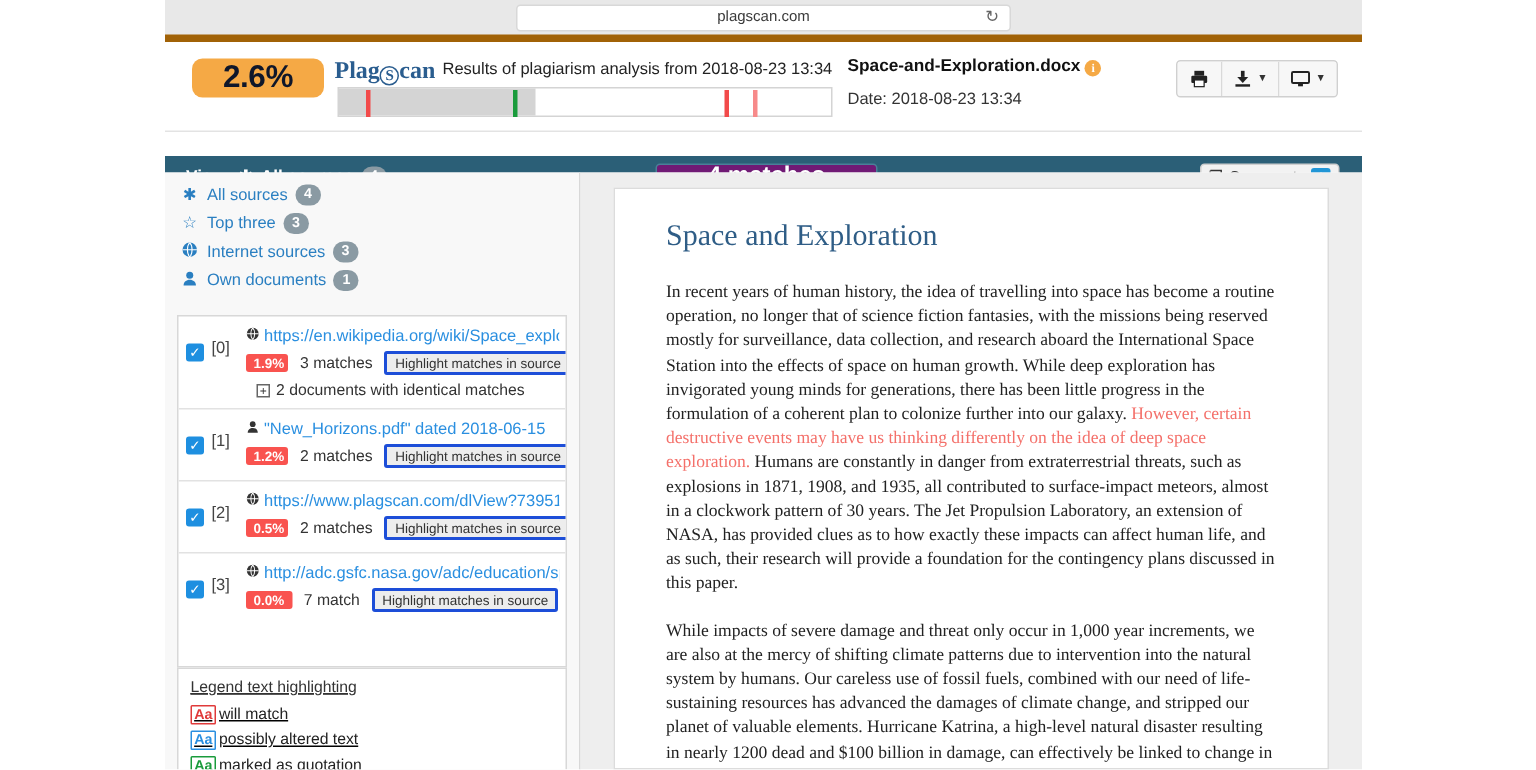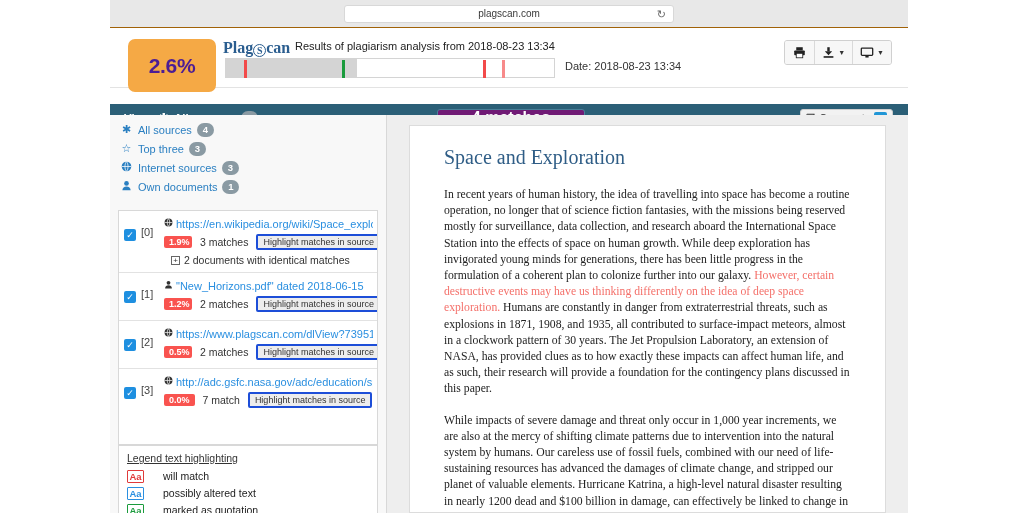--- a/index.html
+++ b/index.html
@@ -19,21 +19,21 @@
   }
 
   
   .gutter-left  { position:absolute; left:0;   top:0; width:110px; height:513px; background:#ffffff; z-index:40; }
   .gutter-right { position:absolute; left:908px; top:0; width:116px; height:513px; background:#ffffff; z-index:40; }
 
   
   .browser-bar {
     position:absolute; left:110px; top:0; width:798px; height:28px;
     background:#e8e8e8;
-    border-bottom:1px solid #a16207;
+    border-bottom:5px solid #a16207;
     display:flex; align-items:center; justify-content:center;
   }
   .url-pill {
     width:330px; height:18px;
     background:#ffffff;
     border:1px solid #d8d8d8;
     border-radius:3px;
     display:flex; align-items:center; justify-content:center;
     position:relative;
     font-size:10px; color:#3a3a3a;
@@ -44,24 +44,24 @@
   }
 
   
   .ps-header {
     position:absolute; left:110px; top:28px; width:798px; height:60px;
     background:#ffffff;
     border-bottom:1px solid #e3e3e3;
   }
   .score-badge {
     position:absolute; left:18px; top:11px;
-    width:88px; height:53px;
+    width:88px; height:26px;
     background:#f5a945;
     border-radius:7px;
-    color:#4c1d95;
+    color:#0f172a;
     font-size:21px; font-weight:bold;
     display:flex; align-items:center; justify-content:center;
     letter-spacing:-0.3px;
   }
   .brand {
     position:absolute; left:113px; top:11px;
     font-family:"Liberation Serif", serif;
     font-size:16px; color:#2a5d8f; font-weight:bold;
     letter-spacing:0px;
     white-space:nowrap;
@@ -282,28 +282,29 @@
   }
 
   
   .legend {
     position:absolute; left:8px; bottom:0; right:8px;
     background:#ffffff;
     border:1px solid #d8d8d8;
     border-bottom:none;
     height:68px;
     padding:6px 8px;
+    text-decoration:underline;
   }
   .legend-title {
     font-size:10.5px; color:#333;
     text-decoration:underline;
     margin-bottom:4px;
   }
   .legend-row {
-    display:flex; align-items:center; gap:19px;
+    display:flex; align-items:center; gap:2px;
     height:16px; margin-bottom:1px;
   }
   .aa {
     display:inline-block;
     width:17px; height:13px;
     font-size:9.5px; font-weight:bold;
     line-height:12px; text-align:center;
     border-radius:1px;
   }
   .aa.red   { color:#e03a3a; border:1.5px solid #e03a3a; }
@@ -364,20 +365,23 @@
     <div class="results-title">Results of plagiarism analysis from 2018-08-23 13:34</div>
 
     <div class="match-bar">
       <div class="grey-seg" style="width:40%"></div>
       <div class="mark red" style="left:5.5%"></div>
       <div class="mark green" style="left:35.5%"></div>
       <div class="mark red" style="left:78.5%"></div>
       <div class="mark redlt" style="left:84%"></div>
     </div>
 
+    <div class="doc-title">
+      <span>Space-and-Exploration.docx</span><span class="info-dot">i</span>
+    </div>
     <div class="doc-date">Date: 2018-08-23 13:34</div>
 
     <div class="tool-group">
       <div class="tool-btn">
         <svg width="13" height="13" viewBox="0 0 16 16">
           <rect x="4" y="1.5" width="8" height="4" fill="#222"></rect>
           <rect x="1.5" y="5.5" width="13" height="6" rx="1" fill="#222"></rect>
           <rect x="4" y="9" width="8" height="5.5" fill="#fff" stroke="#222" stroke-width="1"></rect>
         </svg>
       </div>

